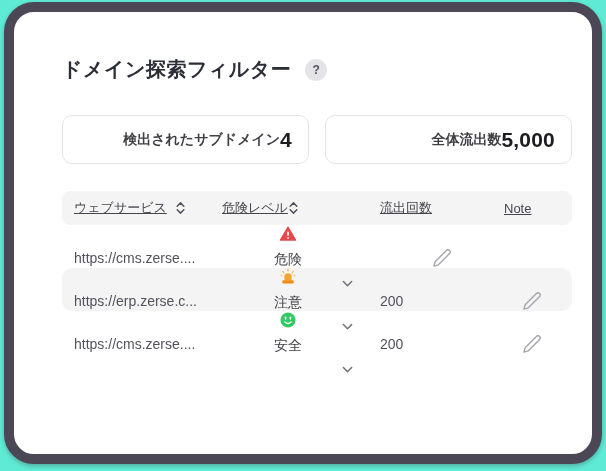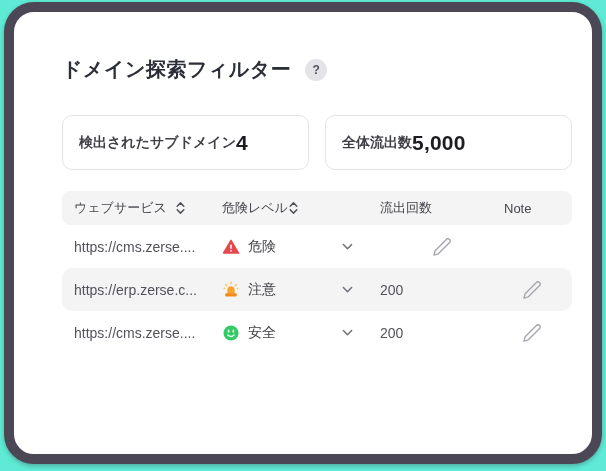--- a/index.html
+++ b/index.html
@@ -13,43 +13,43 @@
   }
   .title-row { position:absolute; left:48px; top:44px; display:flex; align-items:center; gap:14px; }
   .page-title { font-size:20px; font-weight:700; color:#2b2e36; letter-spacing:.5px; }
   .help-btn {
     width:22px; height:22px; border-radius:50%; background:#e4e4e8; border:none;
     color:#52525b; font-size:12px; font-weight:700; line-height:22px; text-align:center;
     cursor:pointer; display:inline-block;
   }
   .stats-row { position:absolute; left:48px; top:103px; width:510px; display:flex; gap:16px; }
   .stat-box {
-    flex:1; height:55px; border:1px solid #e4e4e7; border-radius:10px;
-    display:flex; align-items:center; justify-content:flex-start; padding:0 16px; background:#fff;
+    flex:1; height:49px; border:1px solid #e4e4e7; border-radius:10px;
+    display:flex; align-items:center; justify-content:flex-end; padding:0 16px; background:#fff;
   }
   .stat-label { font-size:14px; font-weight:600; color:#3f3f46; }
   .stat-value { font-size:21px; font-weight:700; color:#1c1c21; letter-spacing:.2px; }
 
   .table { position:absolute; left:48px; top:179px; width:510px; }
   .thead, .trow {
     display:grid; grid-template-columns:148px 158px 124px 1fr;
     align-items:center; padding:0 12px;
   }
   .thead { height:34px; background:#f4f4f5; border-radius:8px; }
-  .th { font-size:13px; font-weight:500; color:#45454d; display:flex; align-items:center; }
+  .th { font-size:13px; font-weight:500; color:#45454d; display:flex; align-items:center;text-decoration:underline; }
   .th.sortable { gap:8px; }
   .th.risk { justify-content:flex-start; padding-right:26px; }
   .sort-btn { background:none; border:none; padding:0; cursor:pointer; display:flex; align-items:center; }
   .trow { height:43px; background:#fff; }
   .trow.highlight { background:#f4f4f5; border-radius:10px; }
   .td-url { font-size:14px; color:#52525b; white-space:nowrap; overflow:hidden; }
   .risk-select {
     display:flex; align-items:center; gap:8px; padding-right:26px;
     background:none; border:none; font-family:inherit; font-size:14px; color:#3f3f46; cursor:pointer;
-    width:100%; text-align:right;
+    width:100%; text-align:right;flex-direction:column;
   }
   .risk-select .chev { margin-left:auto; display:flex; }
   .risk-select.placeholder { color:#b3b3bc; }
   .risk-select.placeholder .risk-text { font-size:14px; }
   .risk-text { white-space:nowrap; }
   .td-count { font-size:14px; color:#52525b; }
   .td-note { display:flex; justify-content:center; }
   .note-btn { background:none; border:none; padding:2px; cursor:pointer; display:flex; }
   .icon { display:inline-flex; flex:none; }
 </style>

